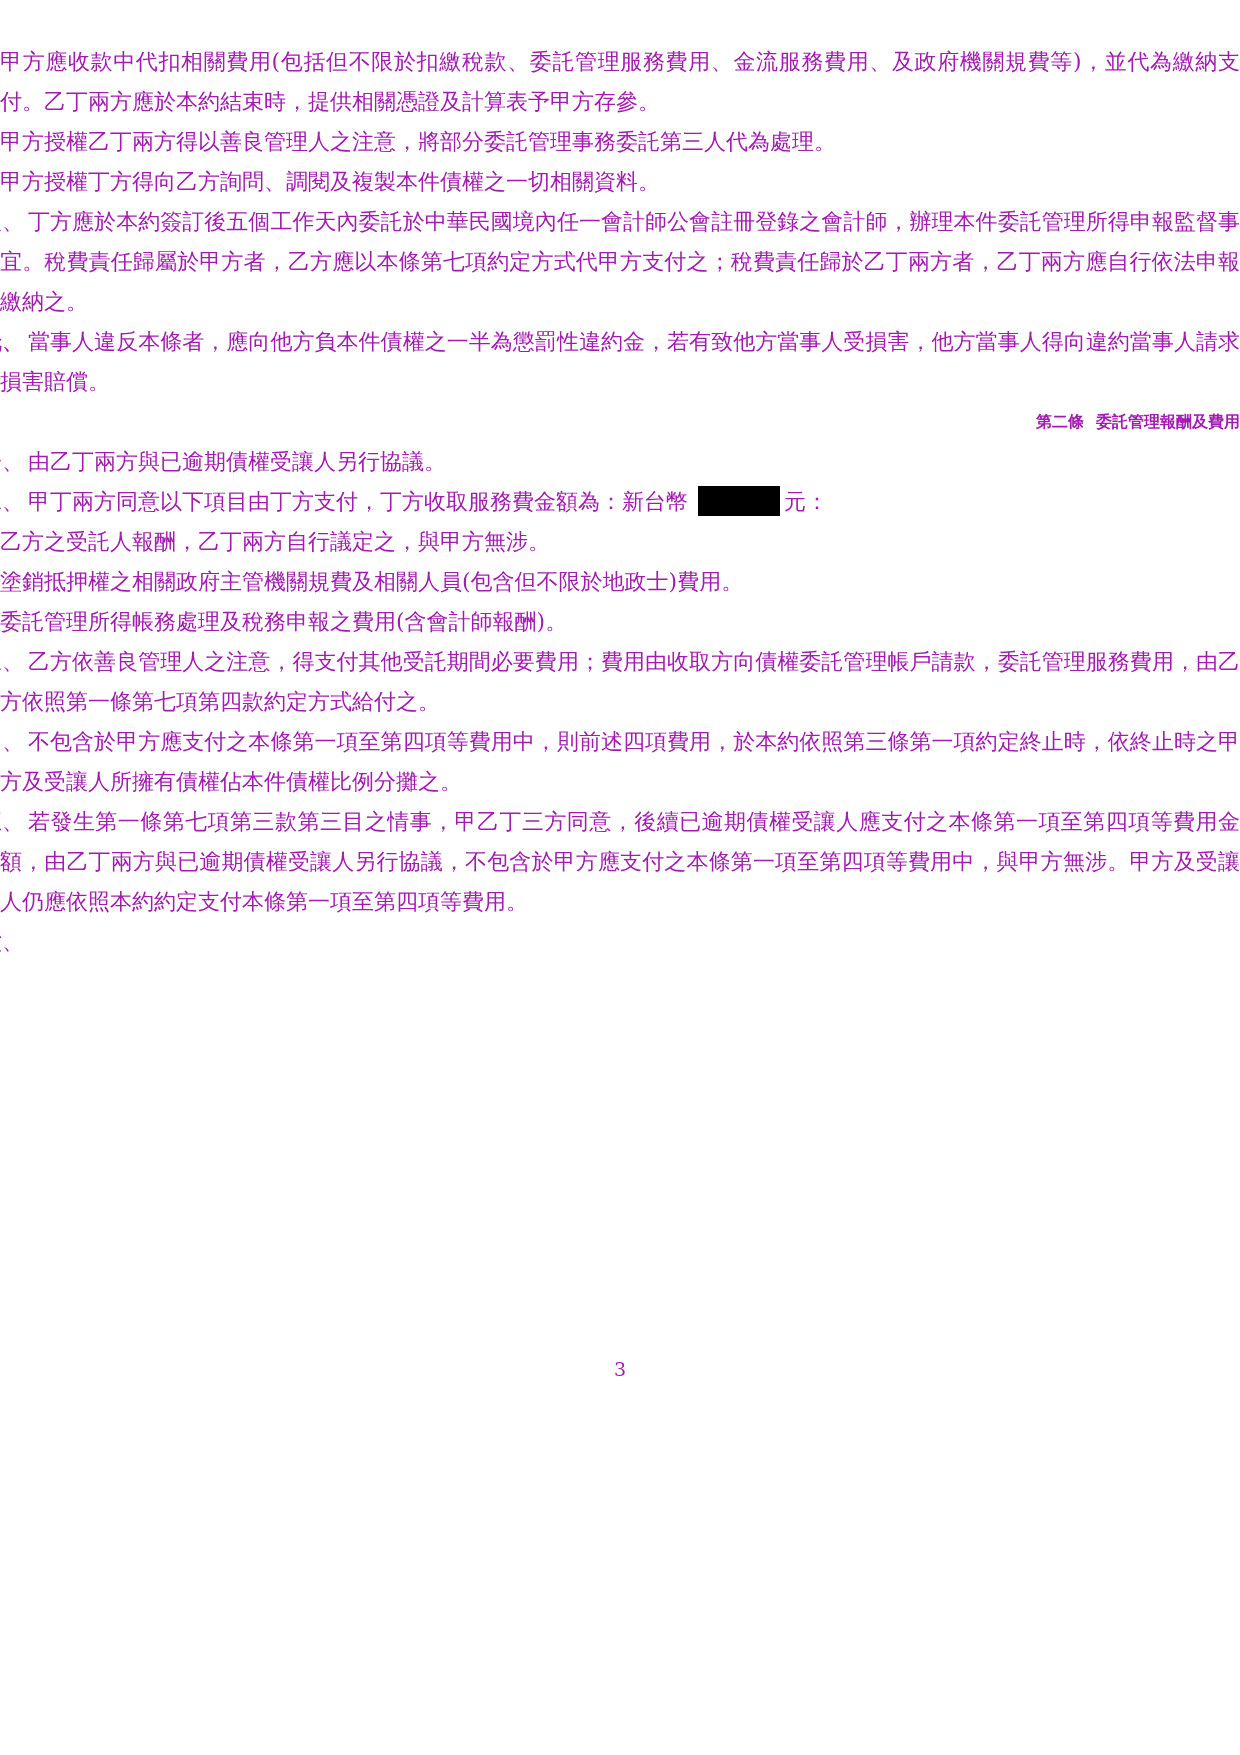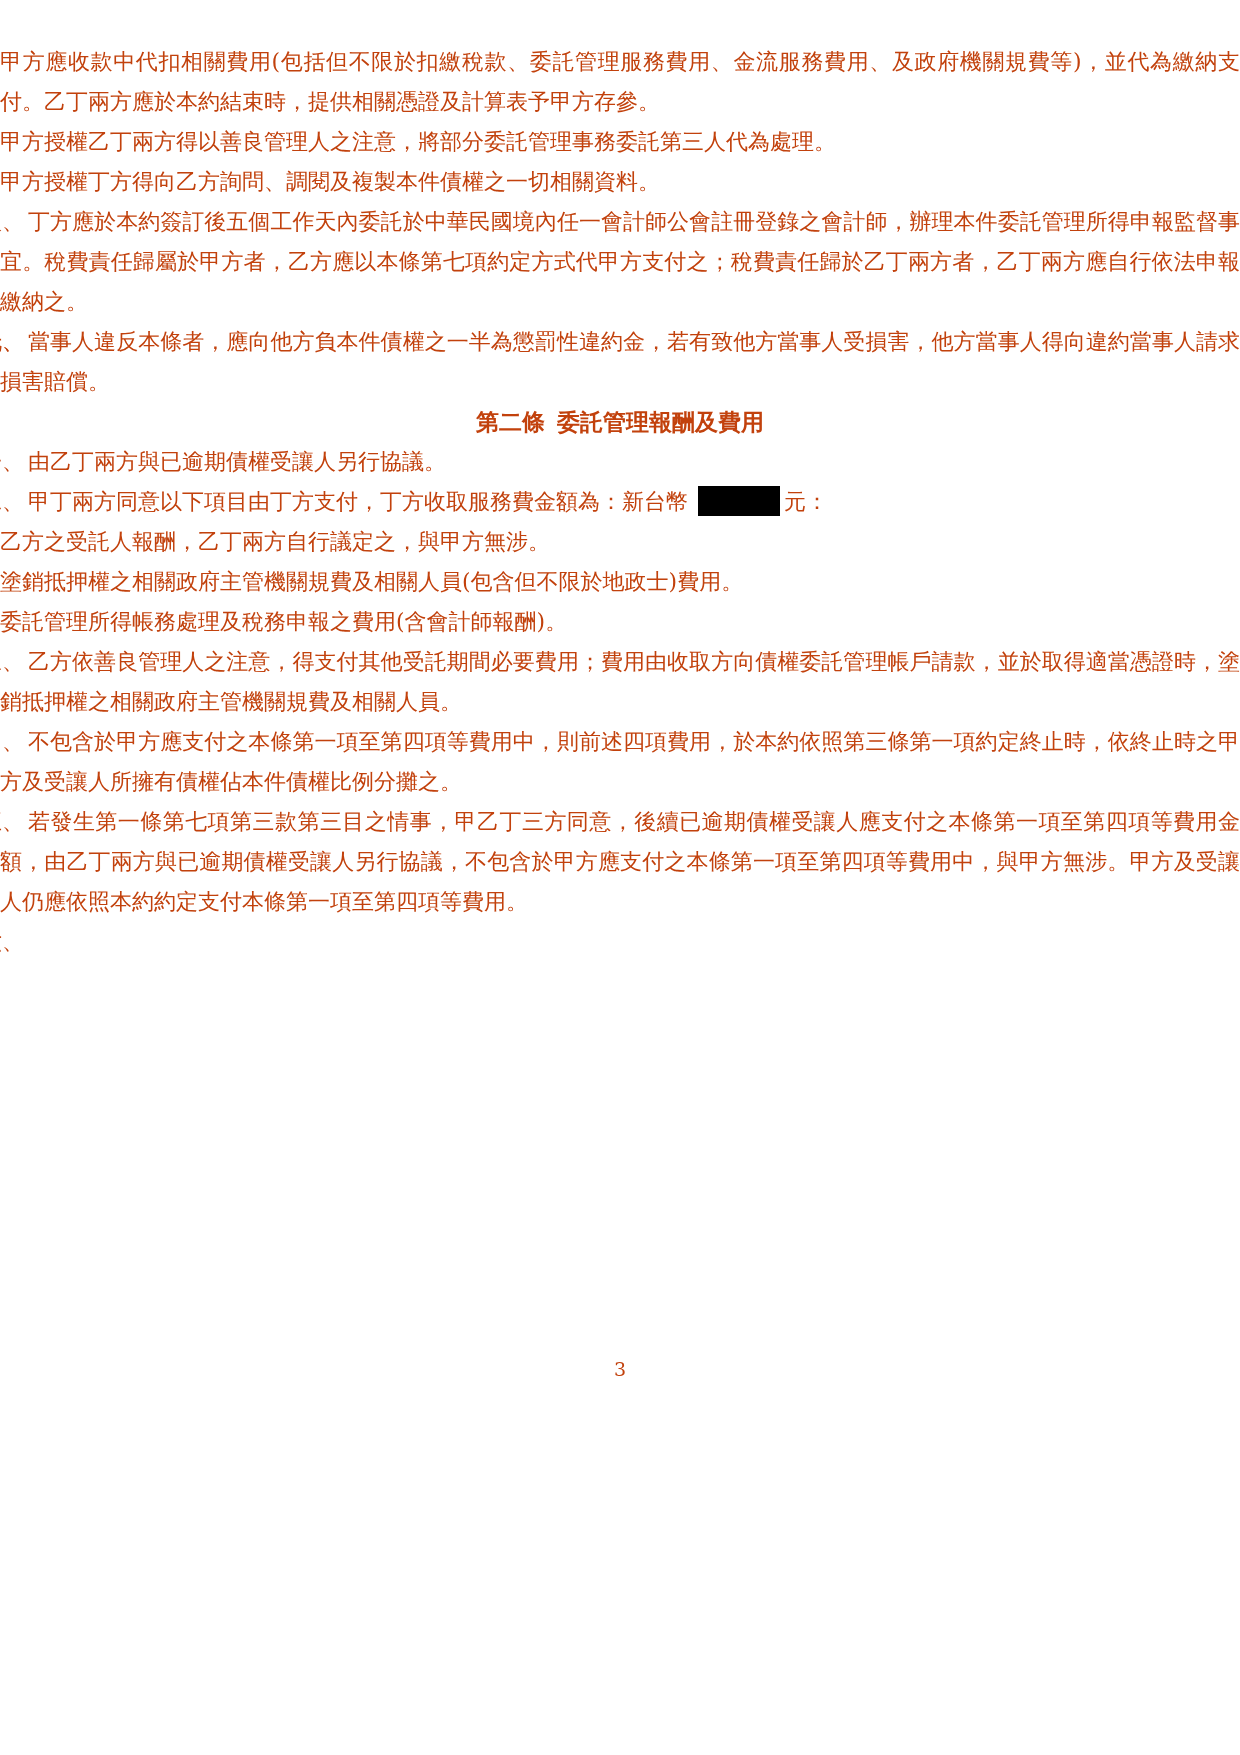--- a/index.html
+++ b/index.html
@@ -5,21 +5,21 @@
   html, body {
     margin: 0;
     padding: 0;
     background: #ffffff;
   }
   .page {
     position: relative;
     width: 1240px;
     height: 1458px;
     background: #ffffff;
-    color: #c2410c;
+    color: #a21caf;
     font-family: "DejaVu Serif", "Liberation Serif", serif;
     font-size: 22px;
     line-height: 40px;
     box-sizing: border-box;
     padding-top: 42px;
     overflow: hidden;
     text-align: justify;
   }
   .page p { margin: 0; }
 
@@ -44,22 +44,22 @@
 
   
   .subitem {
     position: relative;
     margin: 0 228px 16px 238px;
   }
 
   .article-heading {
     margin: 24px 228px 20px 107px;
     font-weight: bold;
-    font-size: 23px;
-    text-align: center;
+    font-size: 16px;
+    text-align: right;
   }
   .article-heading .heading-number { margin-right: 12px; }
 
   
   .redact {
     display: inline-block;
     width: 82px;
     height: 30px;
     background: #000000;
     vertical-align: -7px;
@@ -133,21 +133,21 @@
   </p>
 
   <p class="subitem">
     
     <span>委託管理所得帳務處理及稅務申報之費用(含會計師報酬)。</span>
   </p>
 
 
   <p class="mitem">
     <span class="marker">三、</span>
-    <span>乙方依善良管理人之注意，得支付其他受託期間必要費用；費用由收取方向債權委託管理帳戶請款，並於取得適當憑證時，塗銷抵押權之相關政府主管機關規費及相關人員。</span>
+    <span>乙方依善良管理人之注意，得支付其他受託期間必要費用；費用由收取方向債權委託管理帳戶請款，委託管理服務費用，由乙方依照第一條第七項第四款約定方式給付之。</span>
   </p>
 
   <p class="mitem">
     <span class="marker">四、</span>
     <span>不包含於甲方應支付之本條第一項至第四項等費用中，則前述四項費用，於本約依照第三條第一項約定終止時，依終止時之甲方及受讓人所擁有債權佔本件債權比例分攤之。</span>
   </p>
 
   <p class="mitem">
     <span class="marker">五、</span>
     <span>若發生第一條第七項第三款第三目之情事，甲乙丁三方同意，後續已逾期債權受讓人應支付之本條第一項至第四項等費用金額，由乙丁兩方與已逾期債權受讓人另行協議，不包含於甲方應支付之本條第一項至第四項等費用中，與甲方無涉。甲方及受讓人仍應依照本約約定支付本條第一項至第四項等費用。</span>

